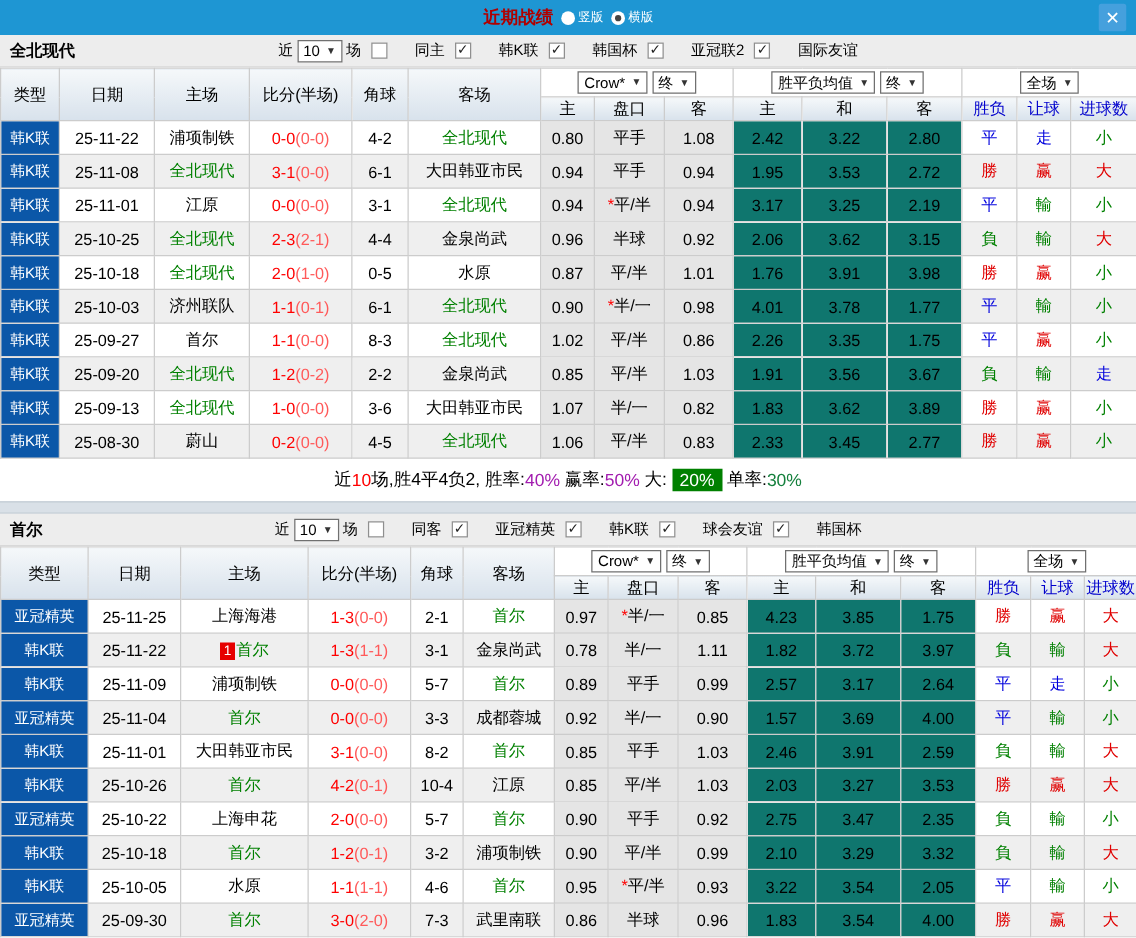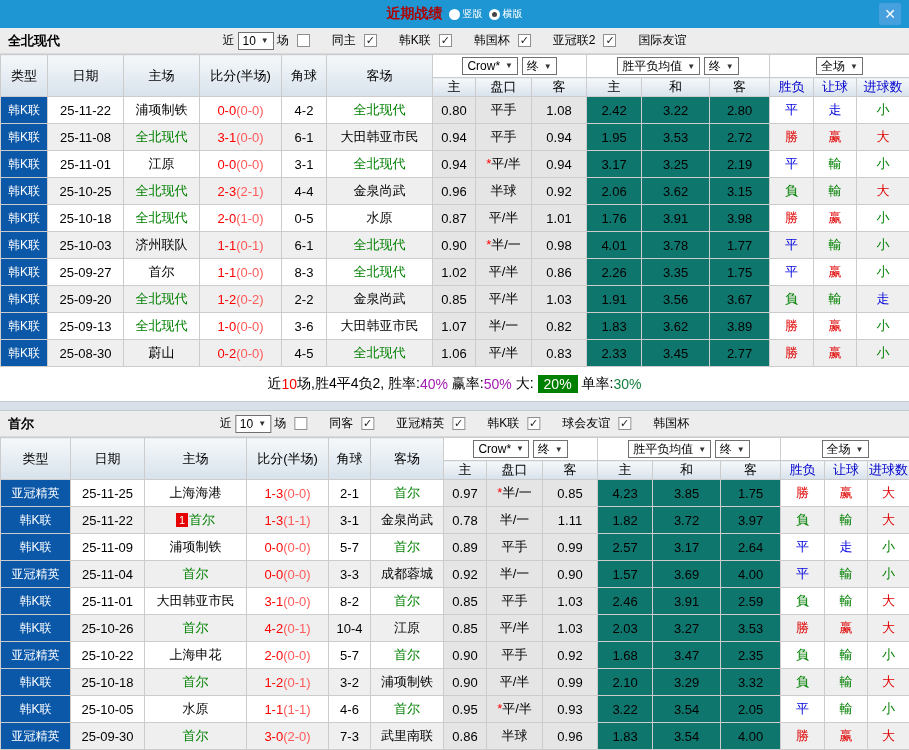--- a/index.html
+++ b/index.html
@@ -562,21 +562,21 @@
       <tr>
         <td class="lg">亚冠精英</td>
         <td>25-10-22</td>
         <td><span>上海申花</span></td>
         <td><span class="sc-m">2-0</span><span class="sc-h">(0-0)</span></td>
         <td>5-7</td>
         <td><span class="grn">首尔</span></td>
         <td class="cream">0.90</td>
         <td class="cream"><span>平手</span></td>
         <td class="cream">0.92</td>
-        <td class="lblue">1.68</td>
+        <td class="lblue">2.75</td>
         <td class="lblue">3.47</td>
         <td class="lblue">2.35</td>
         <td class="c-green">負</td>
         <td class="c-green">輸</td>
         <td class="c-green">小</td>
       </tr>
       <tr>
         <td class="lg">韩K联</td>
         <td>25-10-18</td>
         <td><span class="grn">首尔</span></td>

